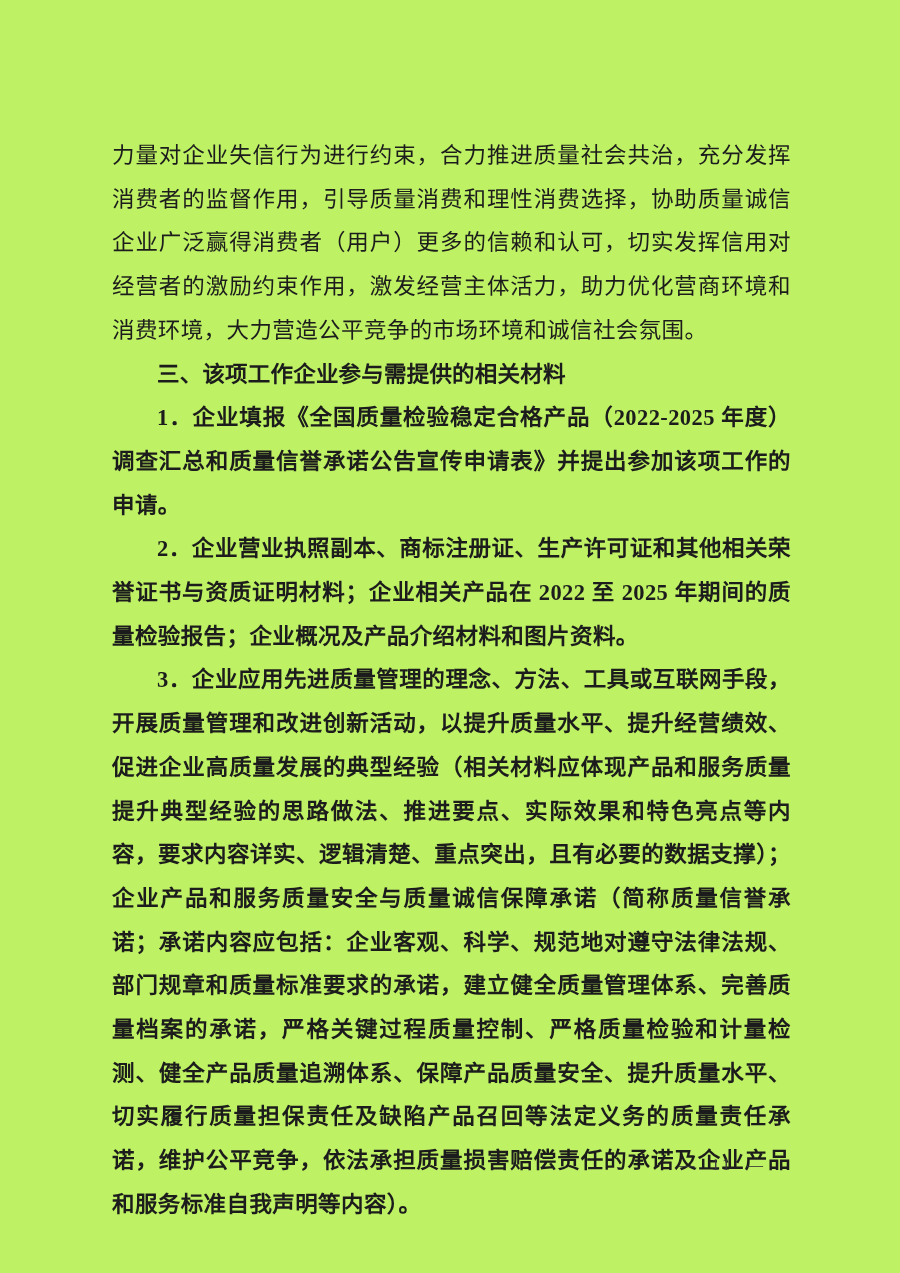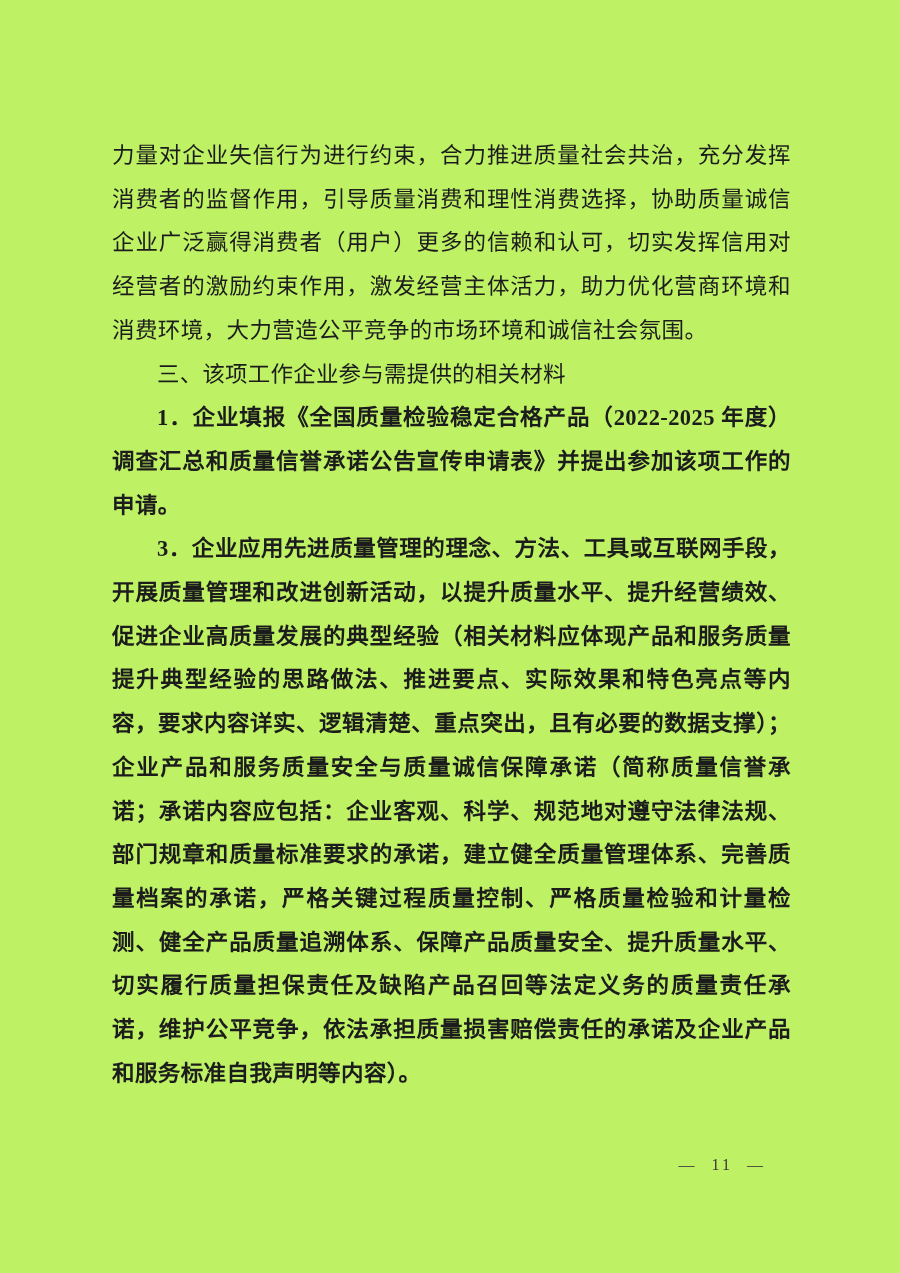--- a/index.html
+++ b/index.html
@@ -30,21 +30,21 @@
   .para {
     margin: 0;
     padding: 0;
   }
   .para.indent {
     text-indent: 2em;
     font-weight: bold;
   }
   .para.heading {
     font-family: "Liberation Sans", "DejaVu Sans", sans-serif;
-    font-weight: normal;
+    font-weight: bold;
     letter-spacing: 0.2px;
   }
   .page-number {
     position: absolute;
     top: 1149px;
     right: 134px;
     font-size: 16px;
     line-height: 32px;
     letter-spacing: 3px;
     color: #3a3a3a;
@@ -53,16 +53,17 @@
   }
 </style>
 </head>
 <body>
 
 <div class="page">
   <div class="content" id="document-body">
       <p class="para body">力量对企业失信行为进行约束，合力推进质量社会共治，充分发挥消费者的监督作用，引导质量消费和理性消费选择，协助质量诚信企业广泛赢得消费者（用户）更多的信赖和认可，切实发挥信用对经营者的激励约束作用，激发经营主体活力，助力优化营商环境和消费环境，大力营造公平竞争的市场环境和诚信社会氛围。</p>
       <p class="para heading indent">三、该项工作企业参与需提供的相关材料</p>
       <p class="para body indent">1．企业填报《全国质量检验稳定合格产品（2022-2025 年度）调查汇总和质量信誉承诺公告宣传申请表》并提出参加该项工作的申请。</p>
+      <p class="para body indent">2．企业营业执照副本、商标注册证、生产许可证和其他相关荣誉证书与资质证明材料；企业相关产品在 2022 至 2025 年期间的质量检验报告；企业概况及产品介绍材料和图片资料。</p>
       <p class="para body indent">3．企业应用先进质量管理的理念、方法、工具或互联网手段，开展质量管理和改进创新活动，以提升质量水平、提升经营绩效、促进企业高质量发展的典型经验（相关材料应体现产品和服务质量提升典型经验的思路做法、推进要点、实际效果和特色亮点等内容，要求内容详实、逻辑清楚、重点突出，且有必要的数据支撑）；企业产品和服务质量安全与质量诚信保障承诺（简称质量信誉承诺；承诺内容应包括：企业客观、科学、规范地对遵守法律法规、部门规章和质量标准要求的承诺，建立健全质量管理体系、完善质量档案的承诺，严格关键过程质量控制、严格质量检验和计量检测、健全产品质量追溯体系、保障产品质量安全、提升质量水平、切实履行质量担保责任及缺陷产品召回等法定义务的质量责任承诺，维护公平竞争，依法承担质量损害赔偿责任的承诺及企业产品和服务标准自我声明等内容）。</p>
     </div>
   <div class="page-number">—  11  —</div>
 </div>
 
 </body></html>

